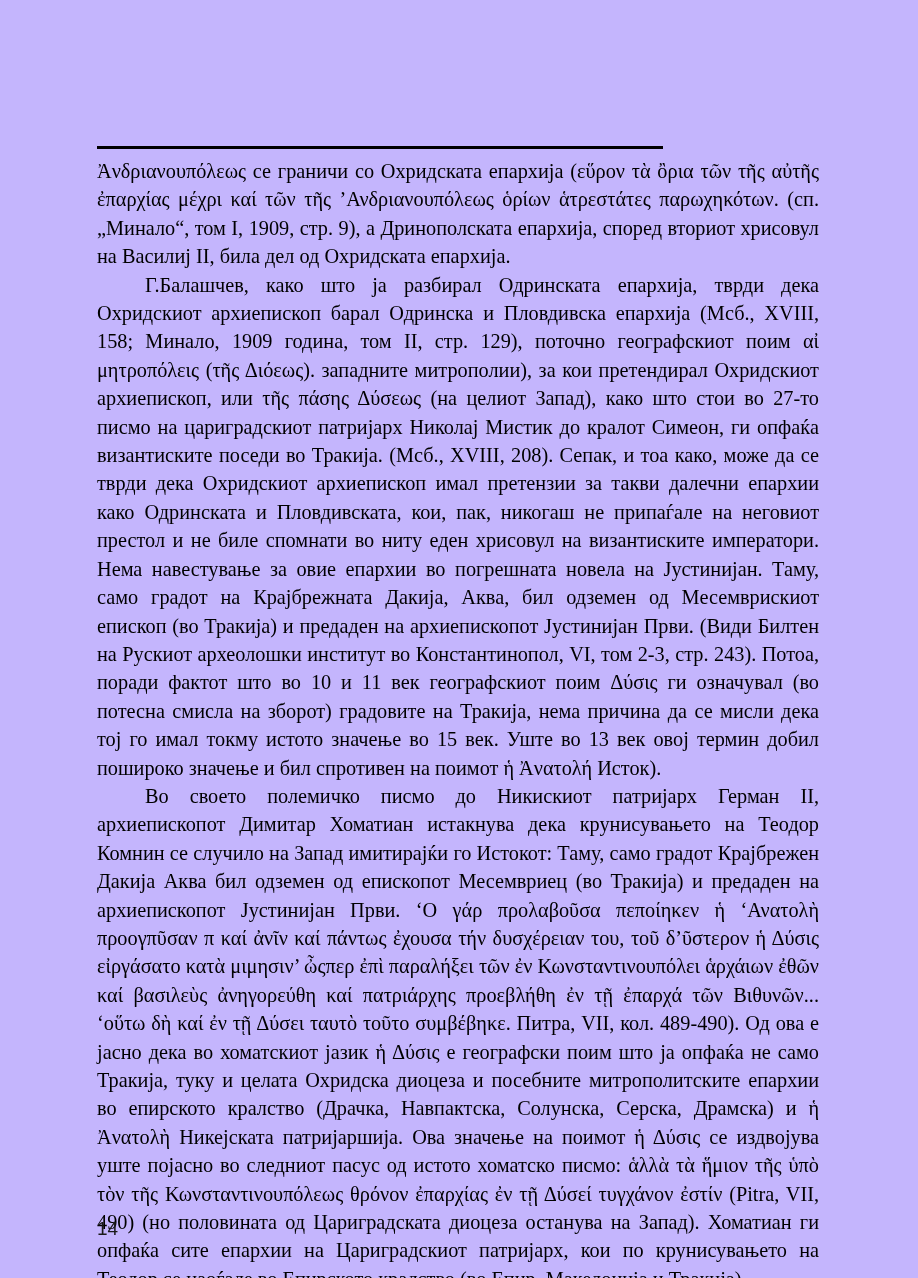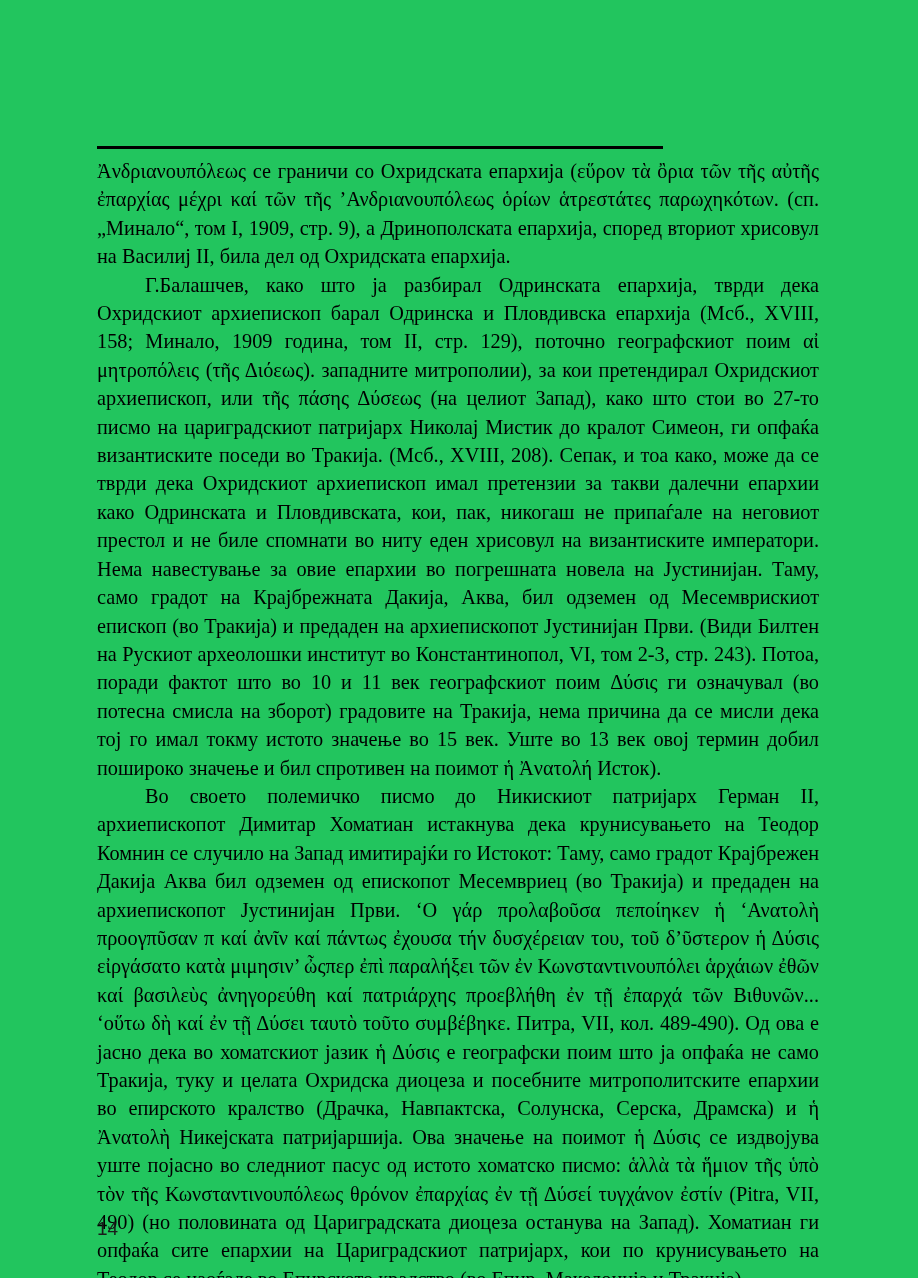--- a/index.html
+++ b/index.html
@@ -14,21 +14,21 @@
     overflow: hidden;
     font-family: "Liberation Serif", "DejaVu Serif", serif;
     color: #000000;
   }
 
   .page {
     position: absolute;
     top: 0; left: 0;
     width: 918px;
     height: 1278px;
-    background: #22c55e;
+    background: #c4b5fd;
   }
 
   .top-rule {
     position: absolute;
     left: 97px;
     top: 146px;
     width: 566px;
     height: 3px;
     background: #000000;
   }

